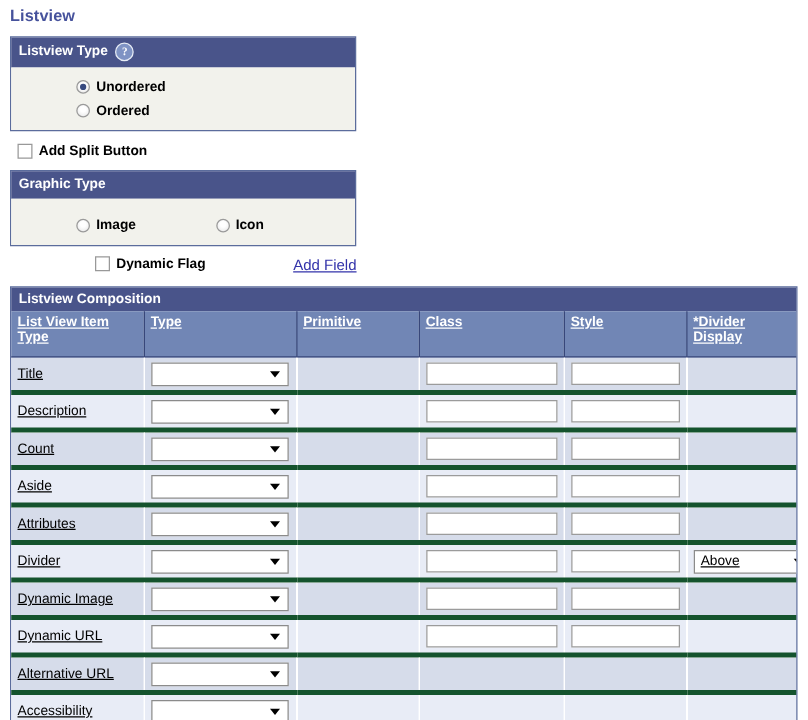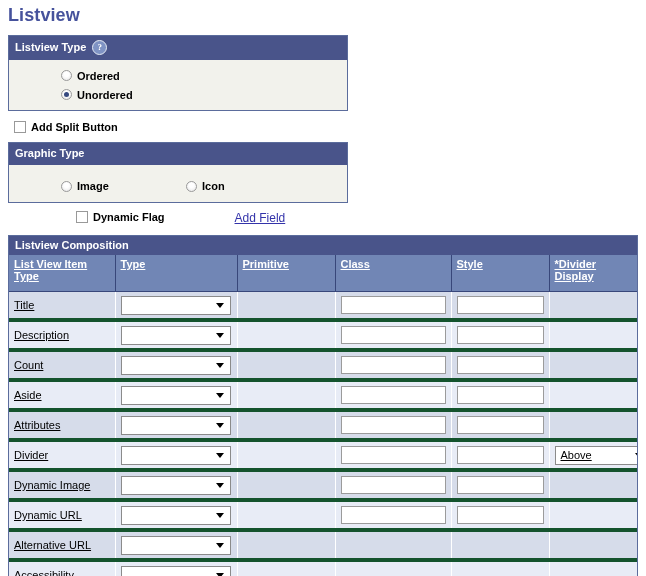--- a/index.html
+++ b/index.html
@@ -11,32 +11,32 @@
     overflow: hidden;
   }
   body {
     font-family: "Liberation Sans", sans-serif;
     font-size: 11px;
     color: #000000;
   }
 
   
   .page-title {
-    font-size: 18px;
+    font-size: 13px;
     font-weight: bold;
     color: #46529c;
     padding: 5px 0 0 8px;
     letter-spacing: .1px;
   }
 
   
   .group {
     margin: 9px 0 0 8px;
     border: 1px solid #5b6c9c;
-    width: 340px;
+    width: 277px;
     box-sizing: border-box;
   }
   .group-header {
     background: #49548a;
     color: #ffffff;
     font-weight: bold;
     font-size: 11px;
     padding: 4px 6px 5px 6px;
     line-height: 13px;
     display: flex;
@@ -255,26 +255,26 @@
 
 <div class="page-title">Listview</div>
 
 <div class="group">
   <div class="group-header">
     <span>Listview Type</span>
     <span class="help-icon">?</span>
   </div>
   <div class="group-body">
     <div class="radio-row">
+      <span class="radio checked"></span>
+      <span class="radio-label">Unordered</span>
+    </div>
+    <div class="radio-row">
       <span class="radio"></span>
       <span class="radio-label">Ordered</span>
-    </div>
-    <div class="radio-row">
-      <span class="radio checked"></span>
-      <span class="radio-label">Unordered</span>
     </div>
   </div>
 </div>
 
 <div style="margin-top:8px;">
   <div class="check-row" style="margin-top:4px;">
     <span class="checkbox"></span>
     <span class="check-label">Add  Split Button</span>
   </div>
 </div>

